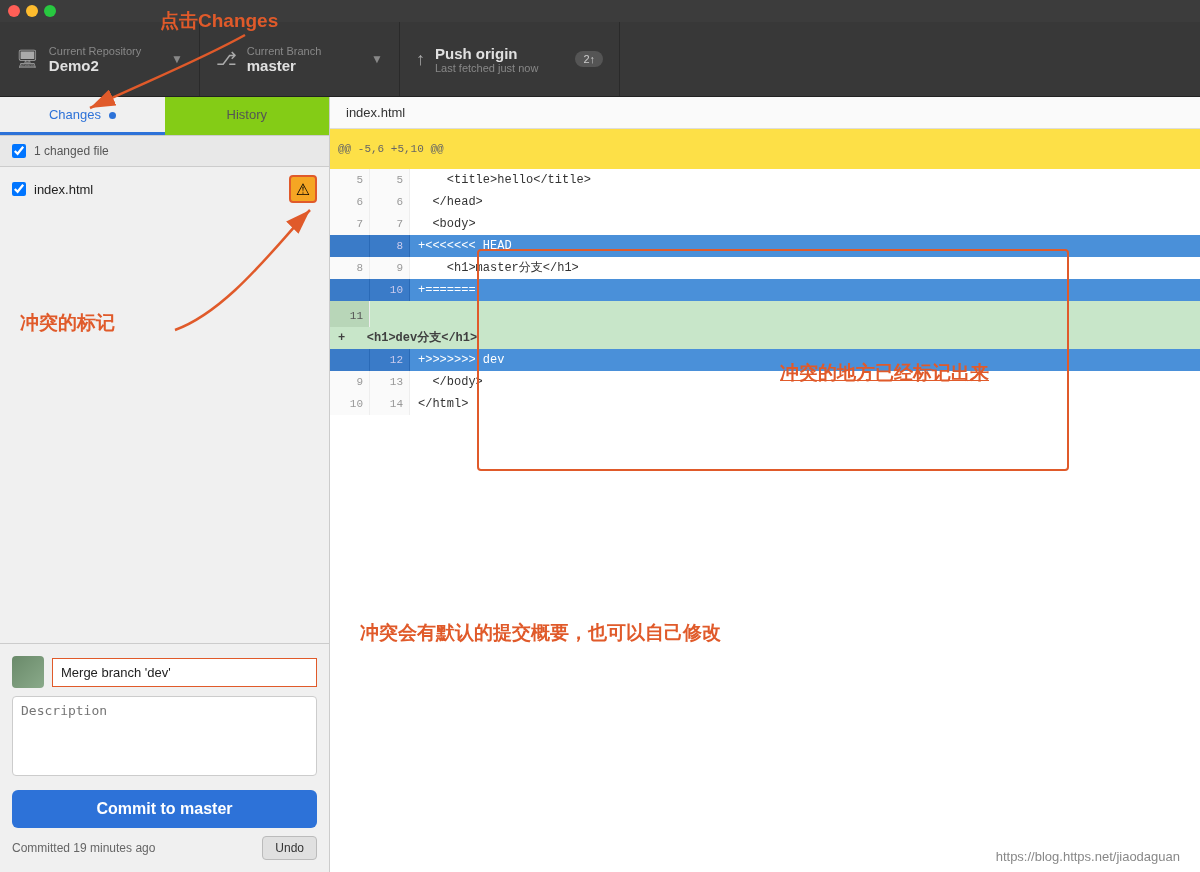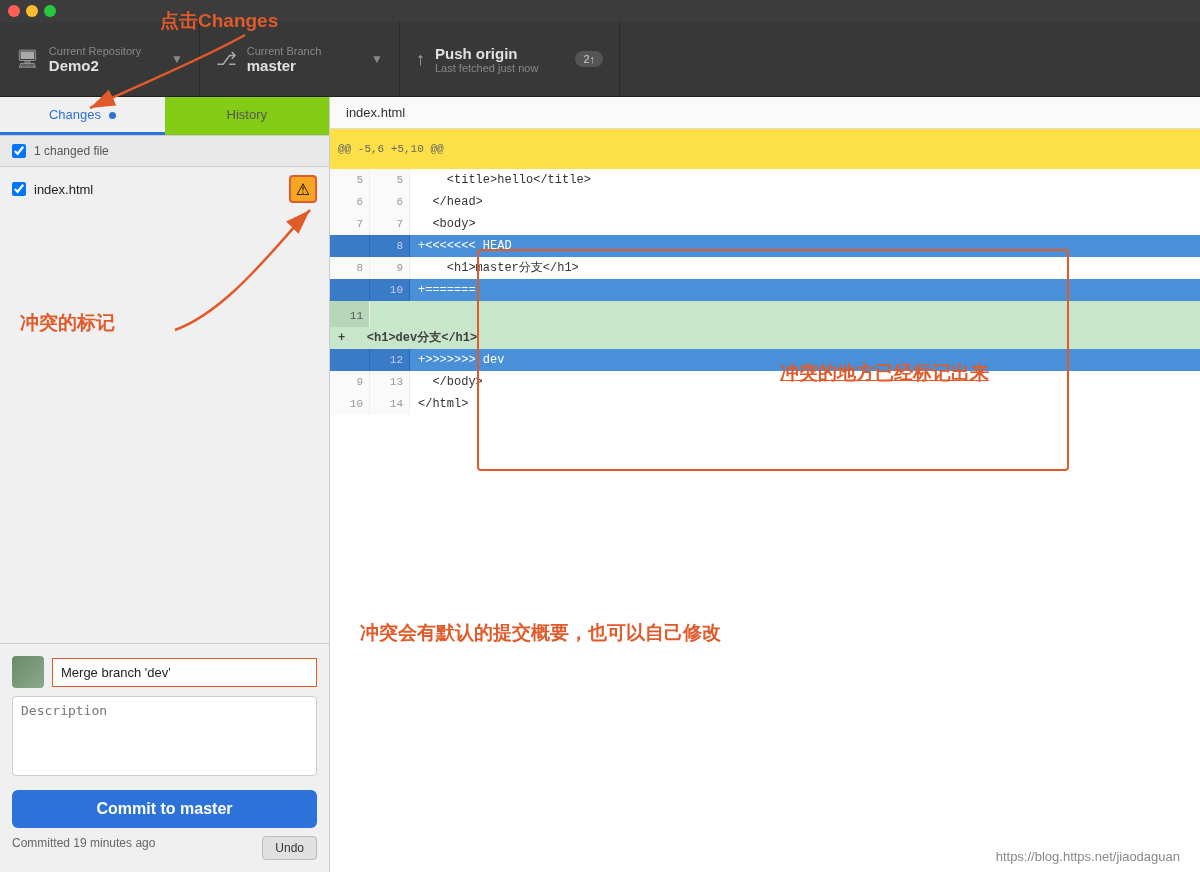--- a/index.html
+++ b/index.html
@@ -207,21 +207,21 @@
       color: white;
       border: none;
       border-radius: 6px;
       font-size: 16px;
       font-weight: 600;
       cursor: pointer;
     }
 
     .committed-row {
       display: flex;
-      align-items: flex-start;
+      align-items: center;
       justify-content: space-between;
       margin-top: 8px;
     }
     .committed-text { font-size: 12px; color: #666; }
     .undo-btn {
       padding: 4px 12px;
       background: #e0e0e0;
       border: 1px solid #bbb;
       border-radius: 4px;
       font-size: 12px;

